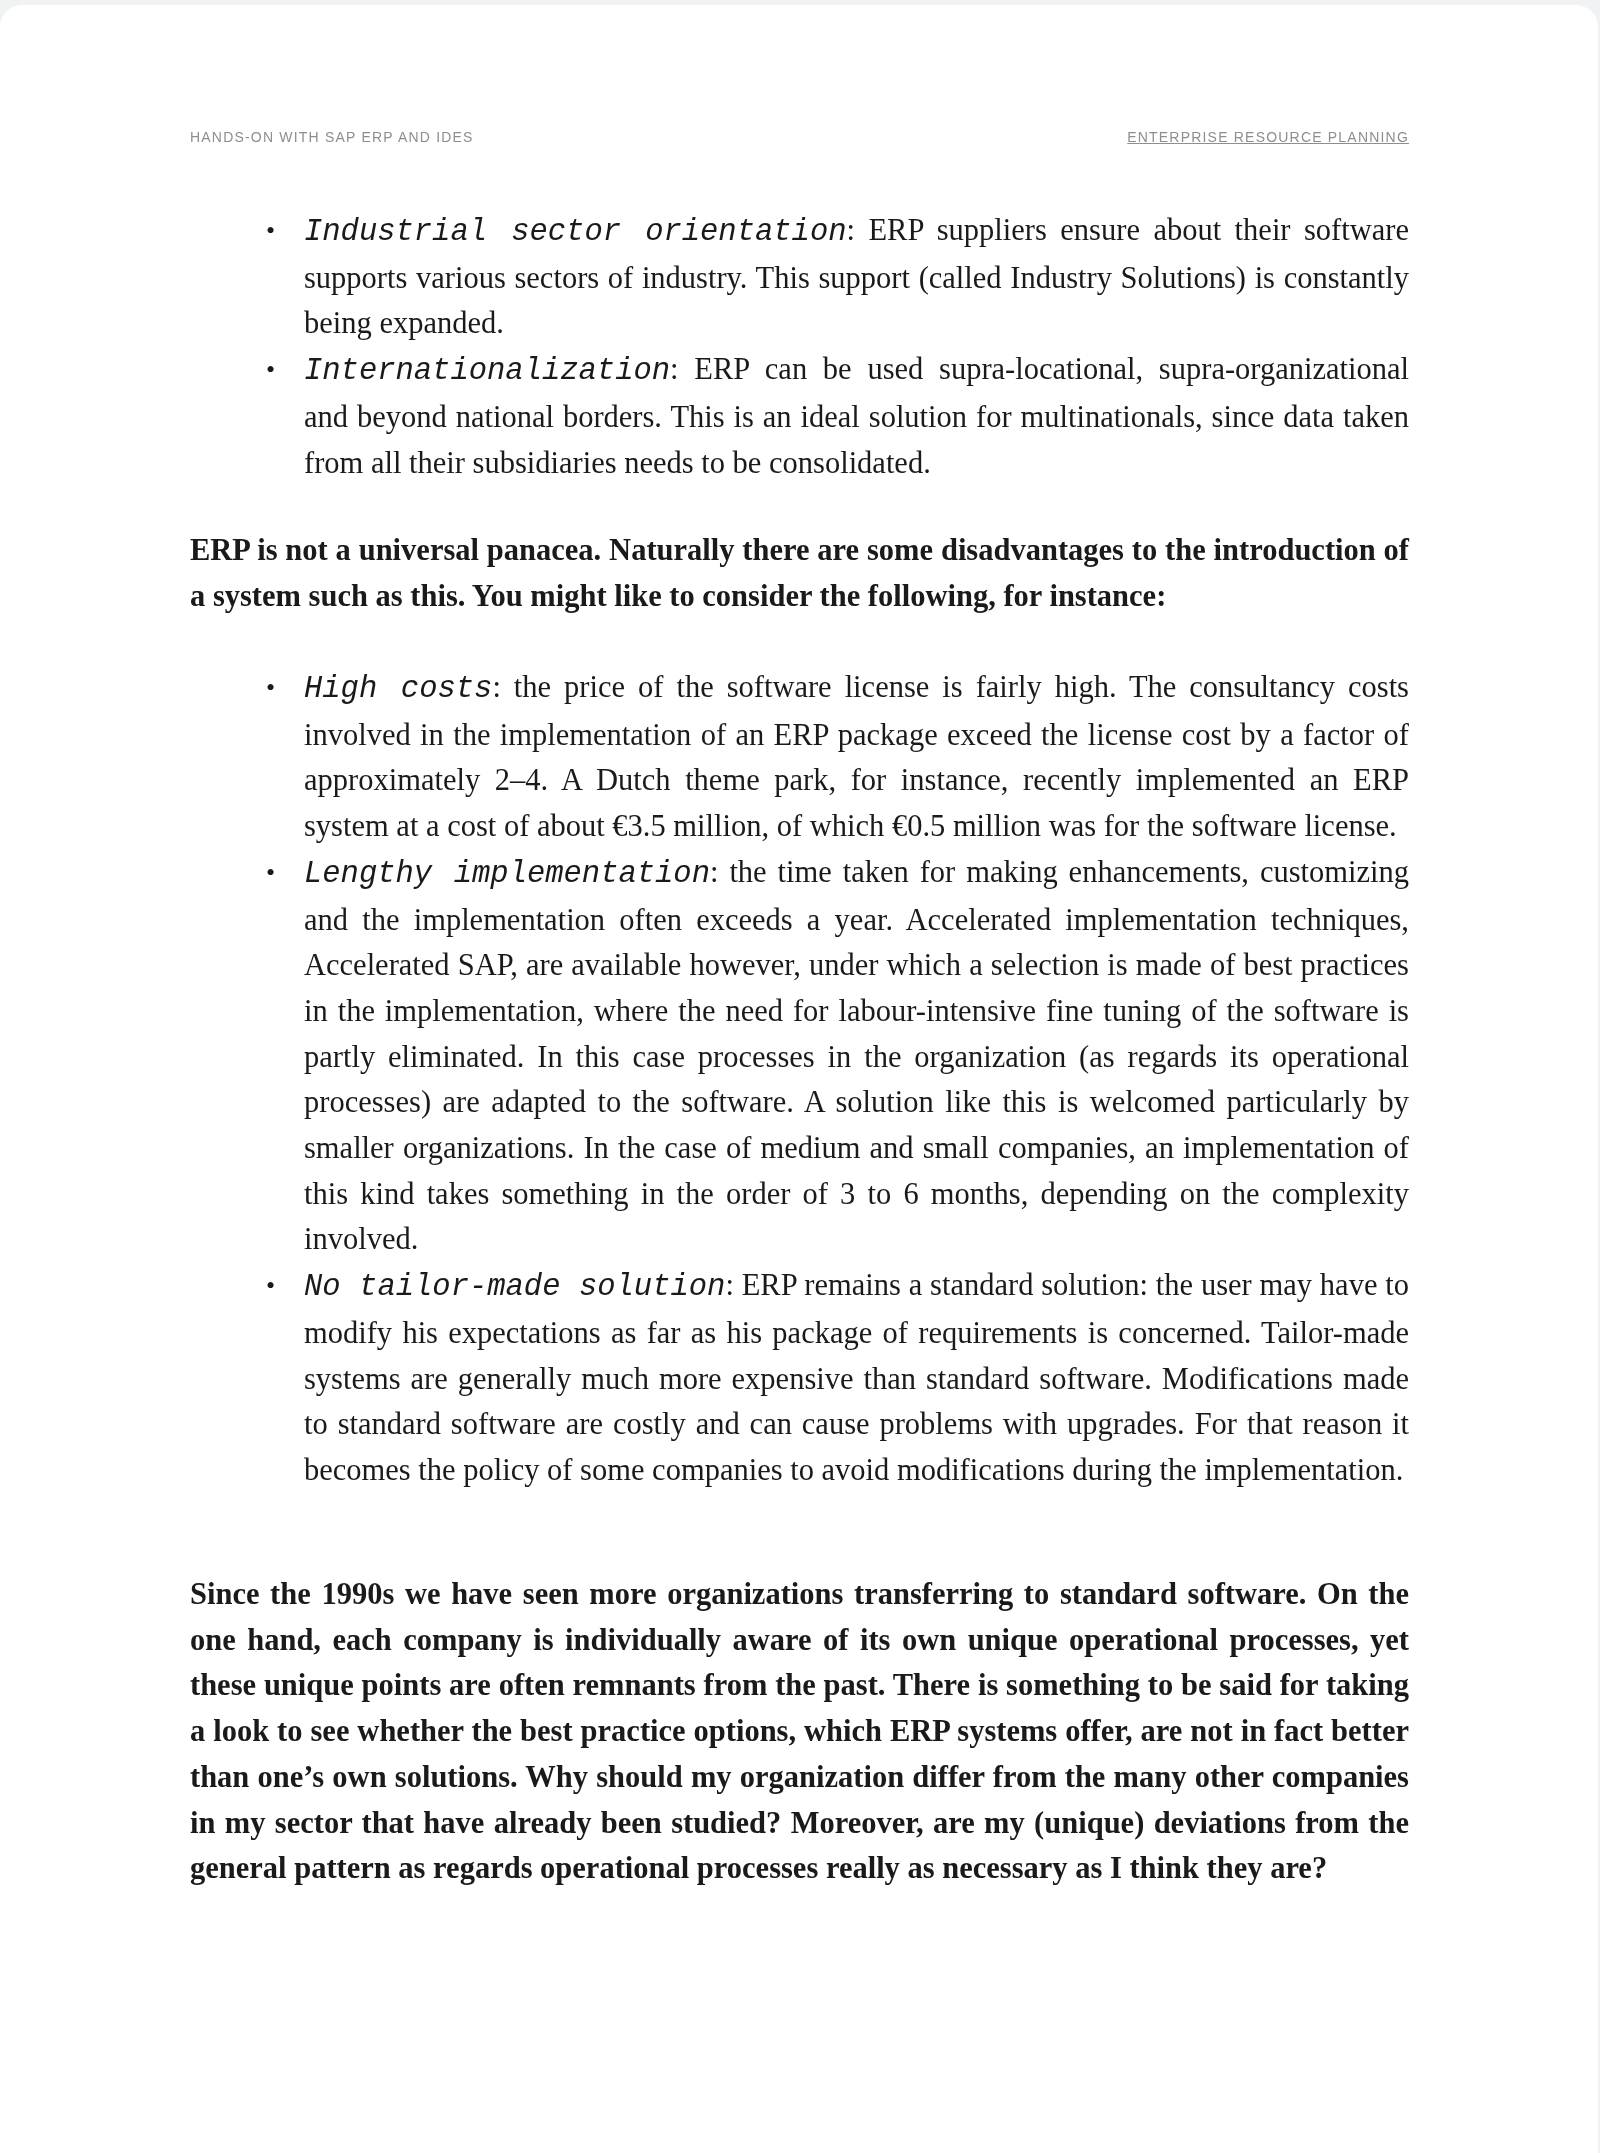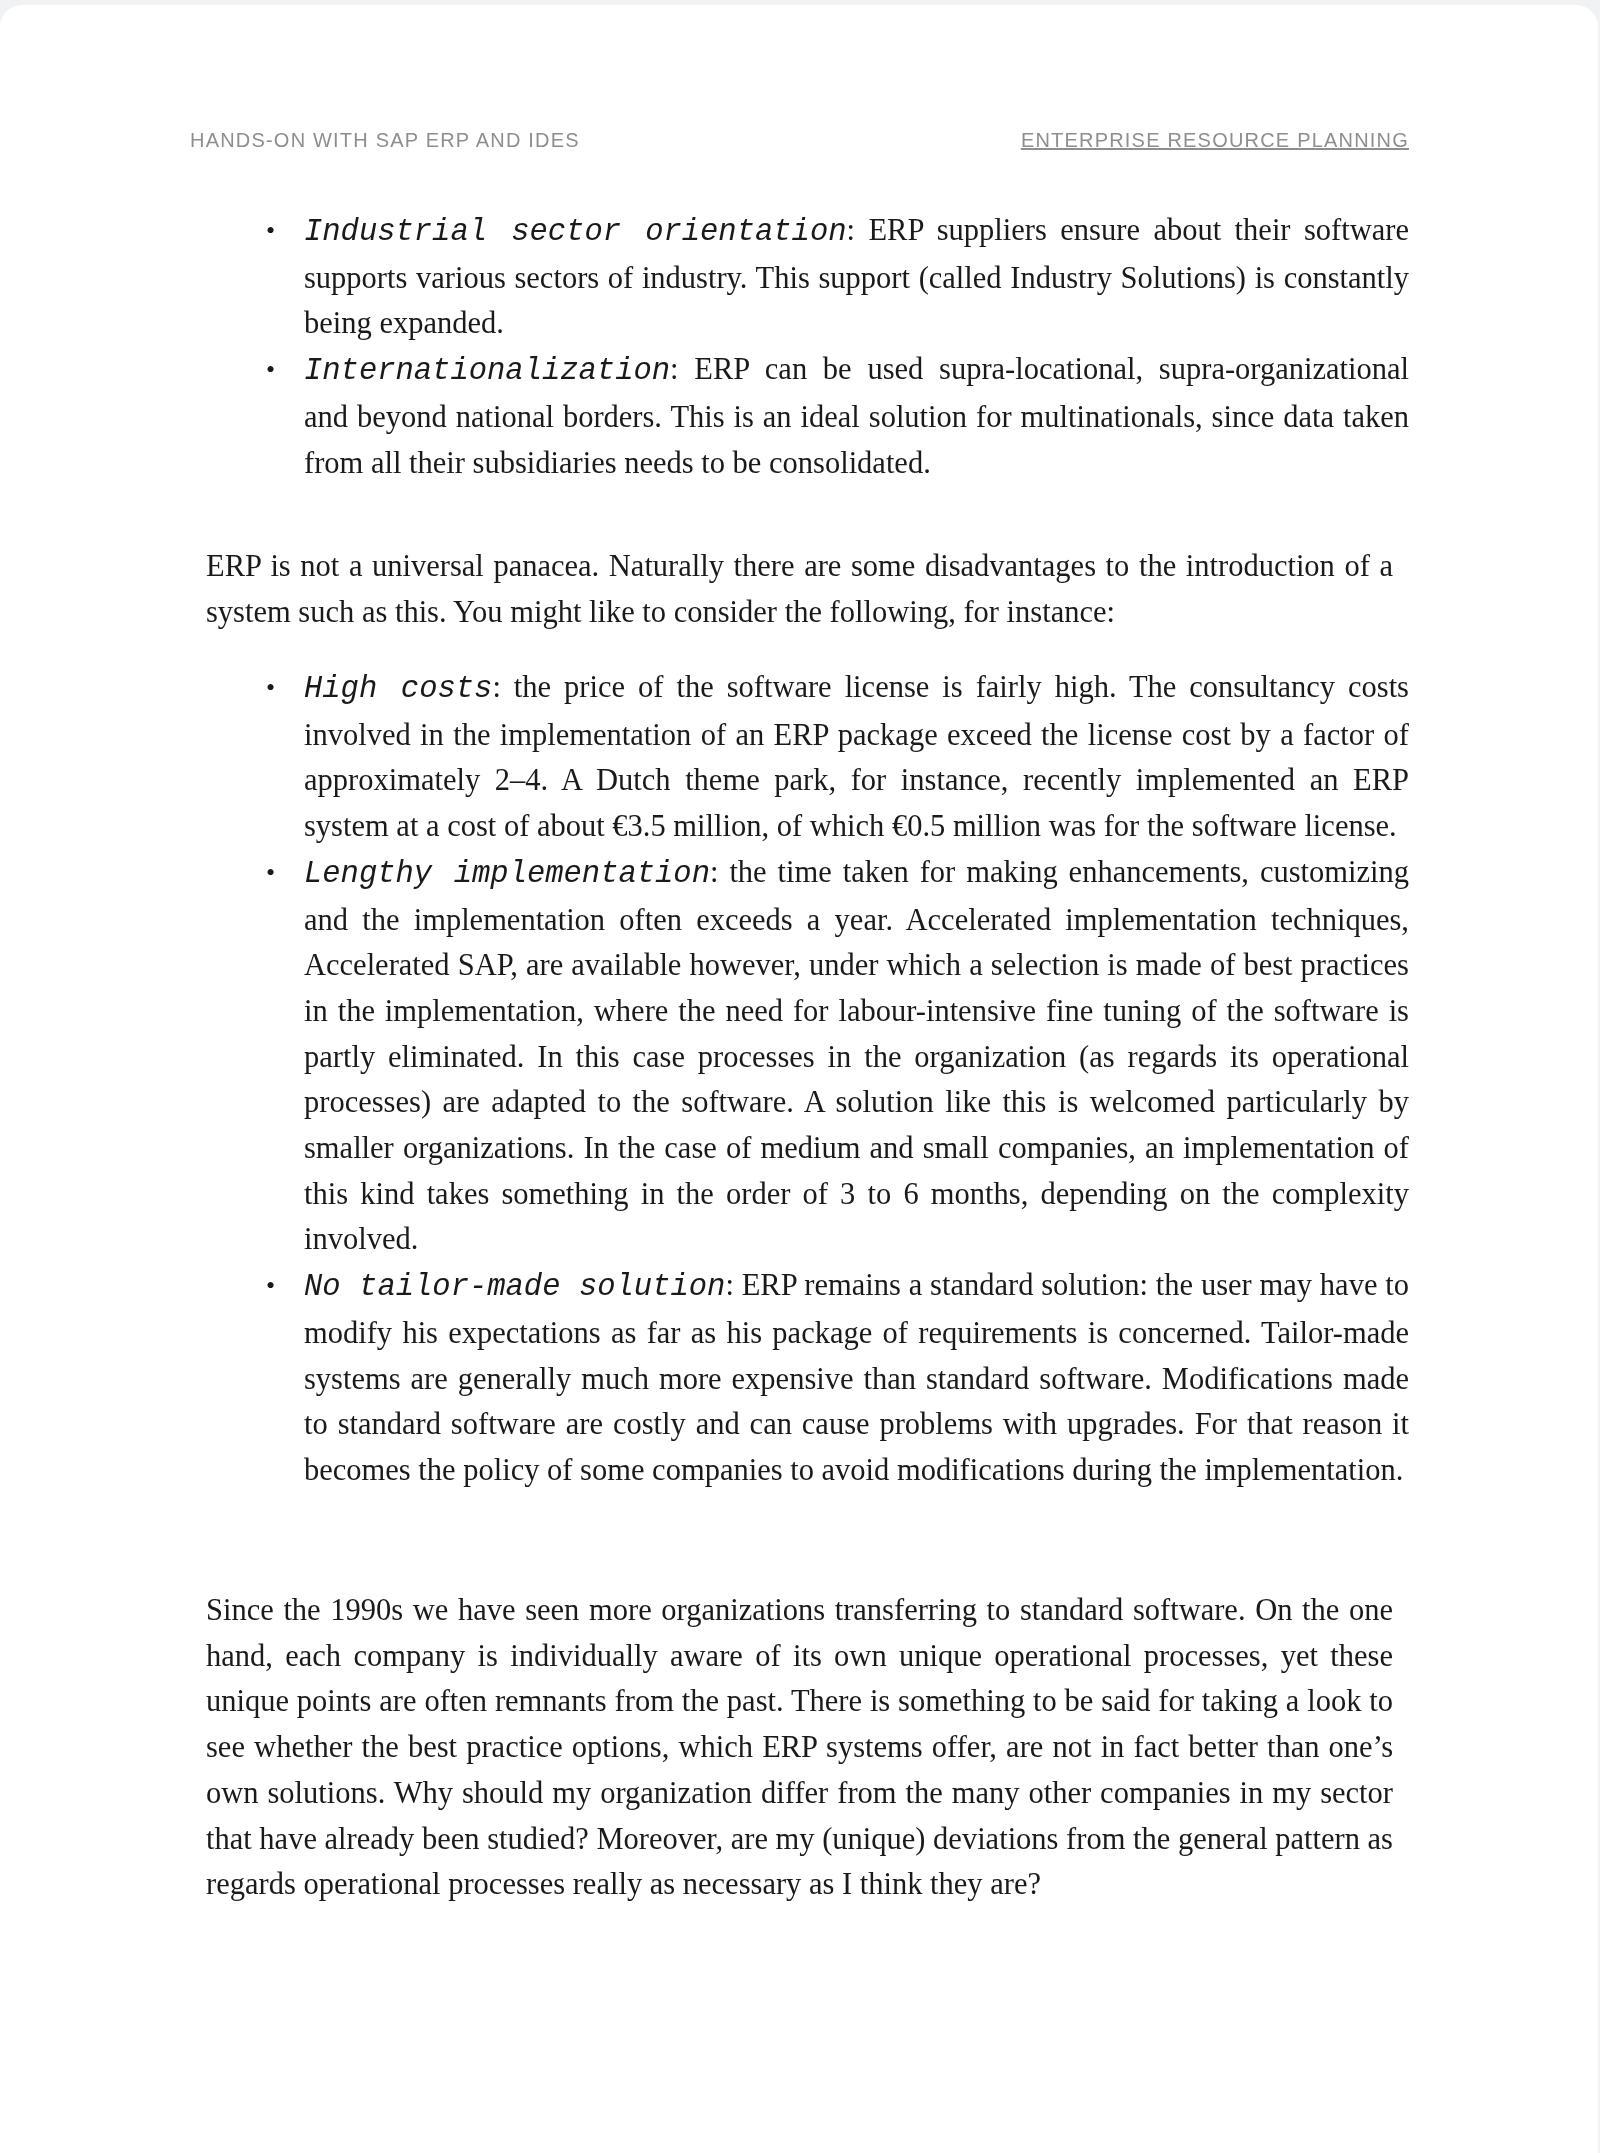--- a/index.html
+++ b/index.html
@@ -11,40 +11,40 @@
   }
   .page {
     position: absolute; left: 0; top: 5px;
     width: 1598px; height: 2148px;
     background: #ffffff;
     border-radius: 22px 22px 0 0;
   }
   .running-head {
     position: absolute; top: 124px;
     font-family: "Liberation Sans", sans-serif;
-    font-size: 20px; letter-spacing: 1.2px;
+    font-size: 14px; letter-spacing: 1.2px;
     color: #8e8e8e;
   }
   .rh-left { left: 190px; }
   .rh-right { right: 189px; text-decoration: underline; }
   .content {
     position: absolute; left: 190px; width: 1219px;
     font-size: 30.5px; line-height: 45.7px;
     text-align: justify;
   }
   .block { position: absolute; left: 0; width: 1219px; }
   ul.bullets { list-style: none; margin: 0; padding: 0; }
   ul.bullets li {
     position: relative; padding-left: 114px; text-align: justify;
   }
   ul.bullets li .bullet {
     position: absolute; left: 76px; top: 0;
     font-size: 26px;
   }
-  p { margin: 16px; }
+  p { margin: 0; font-weight: bold; }
   .term { font-style: italic; font-family: Liberation Mono, monospace; }
 </style>
 </head>
 <body>
 
 <div class="page">
   <div class="running-head rh-left">HANDS-ON WITH SAP ERP AND IDES</div>
   <div class="running-head rh-right">ENTERPRISE RESOURCE PLANNING</div>
 
   <div class="content" style="top:0;">

